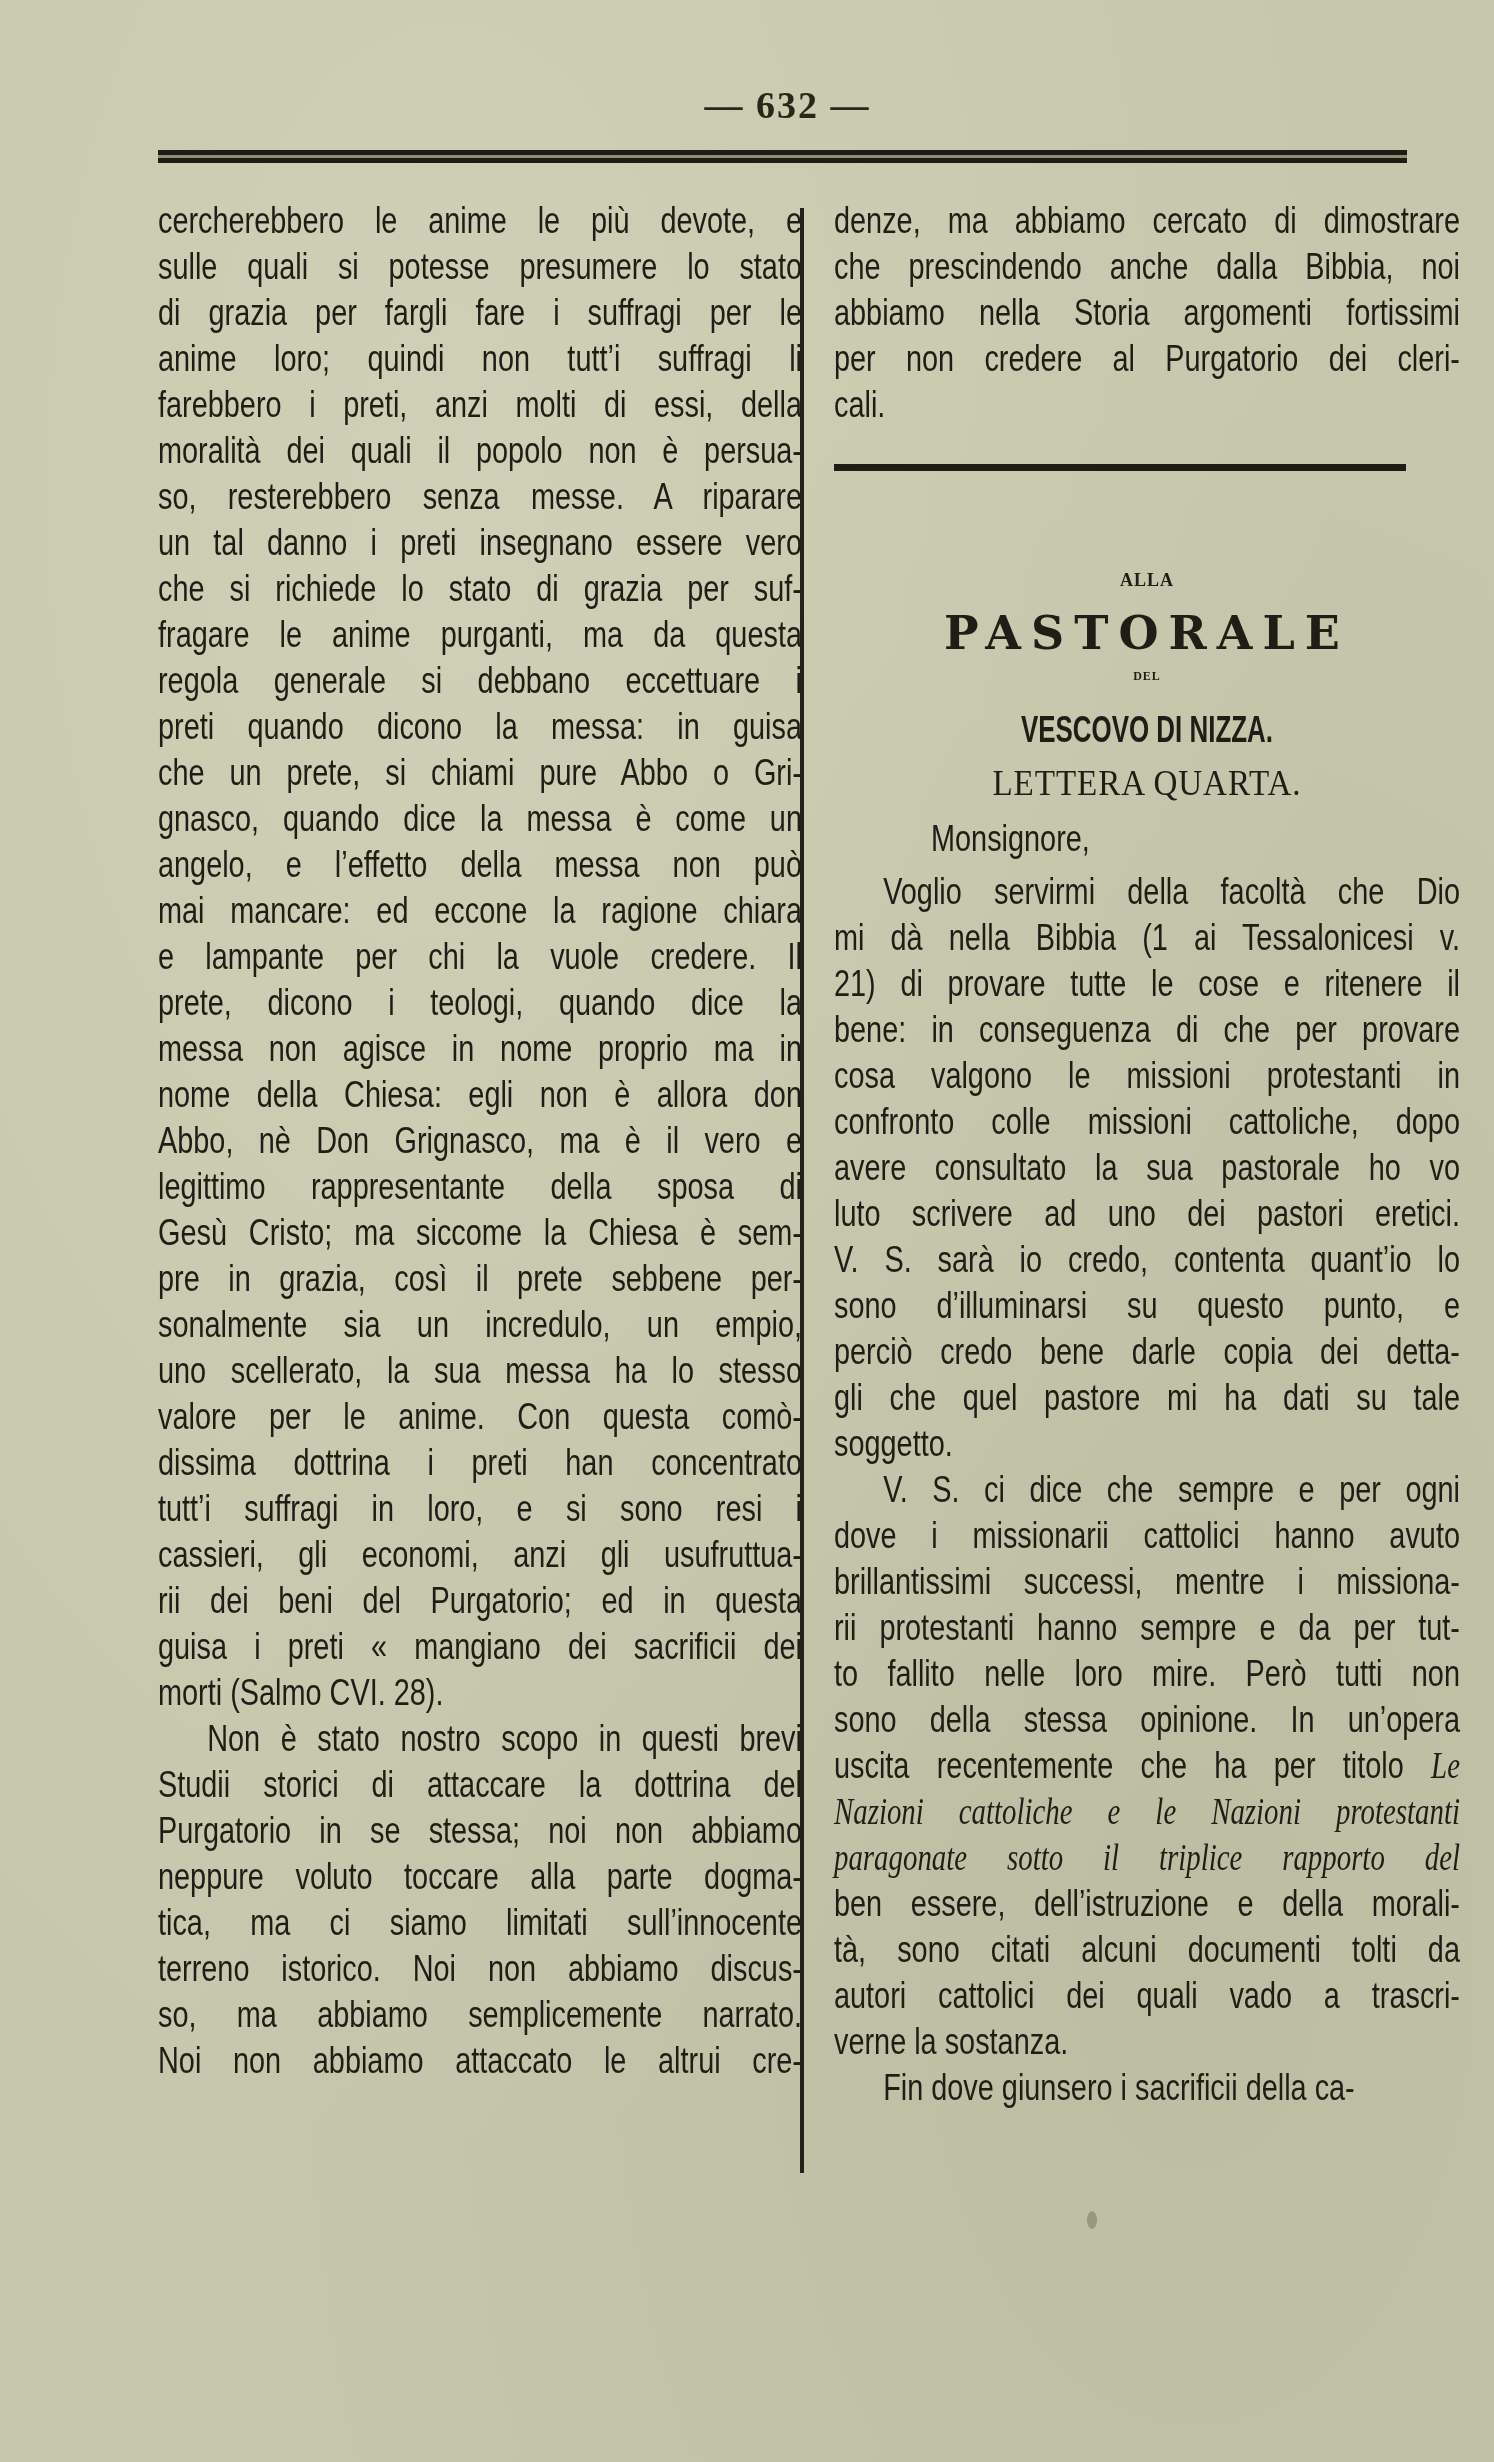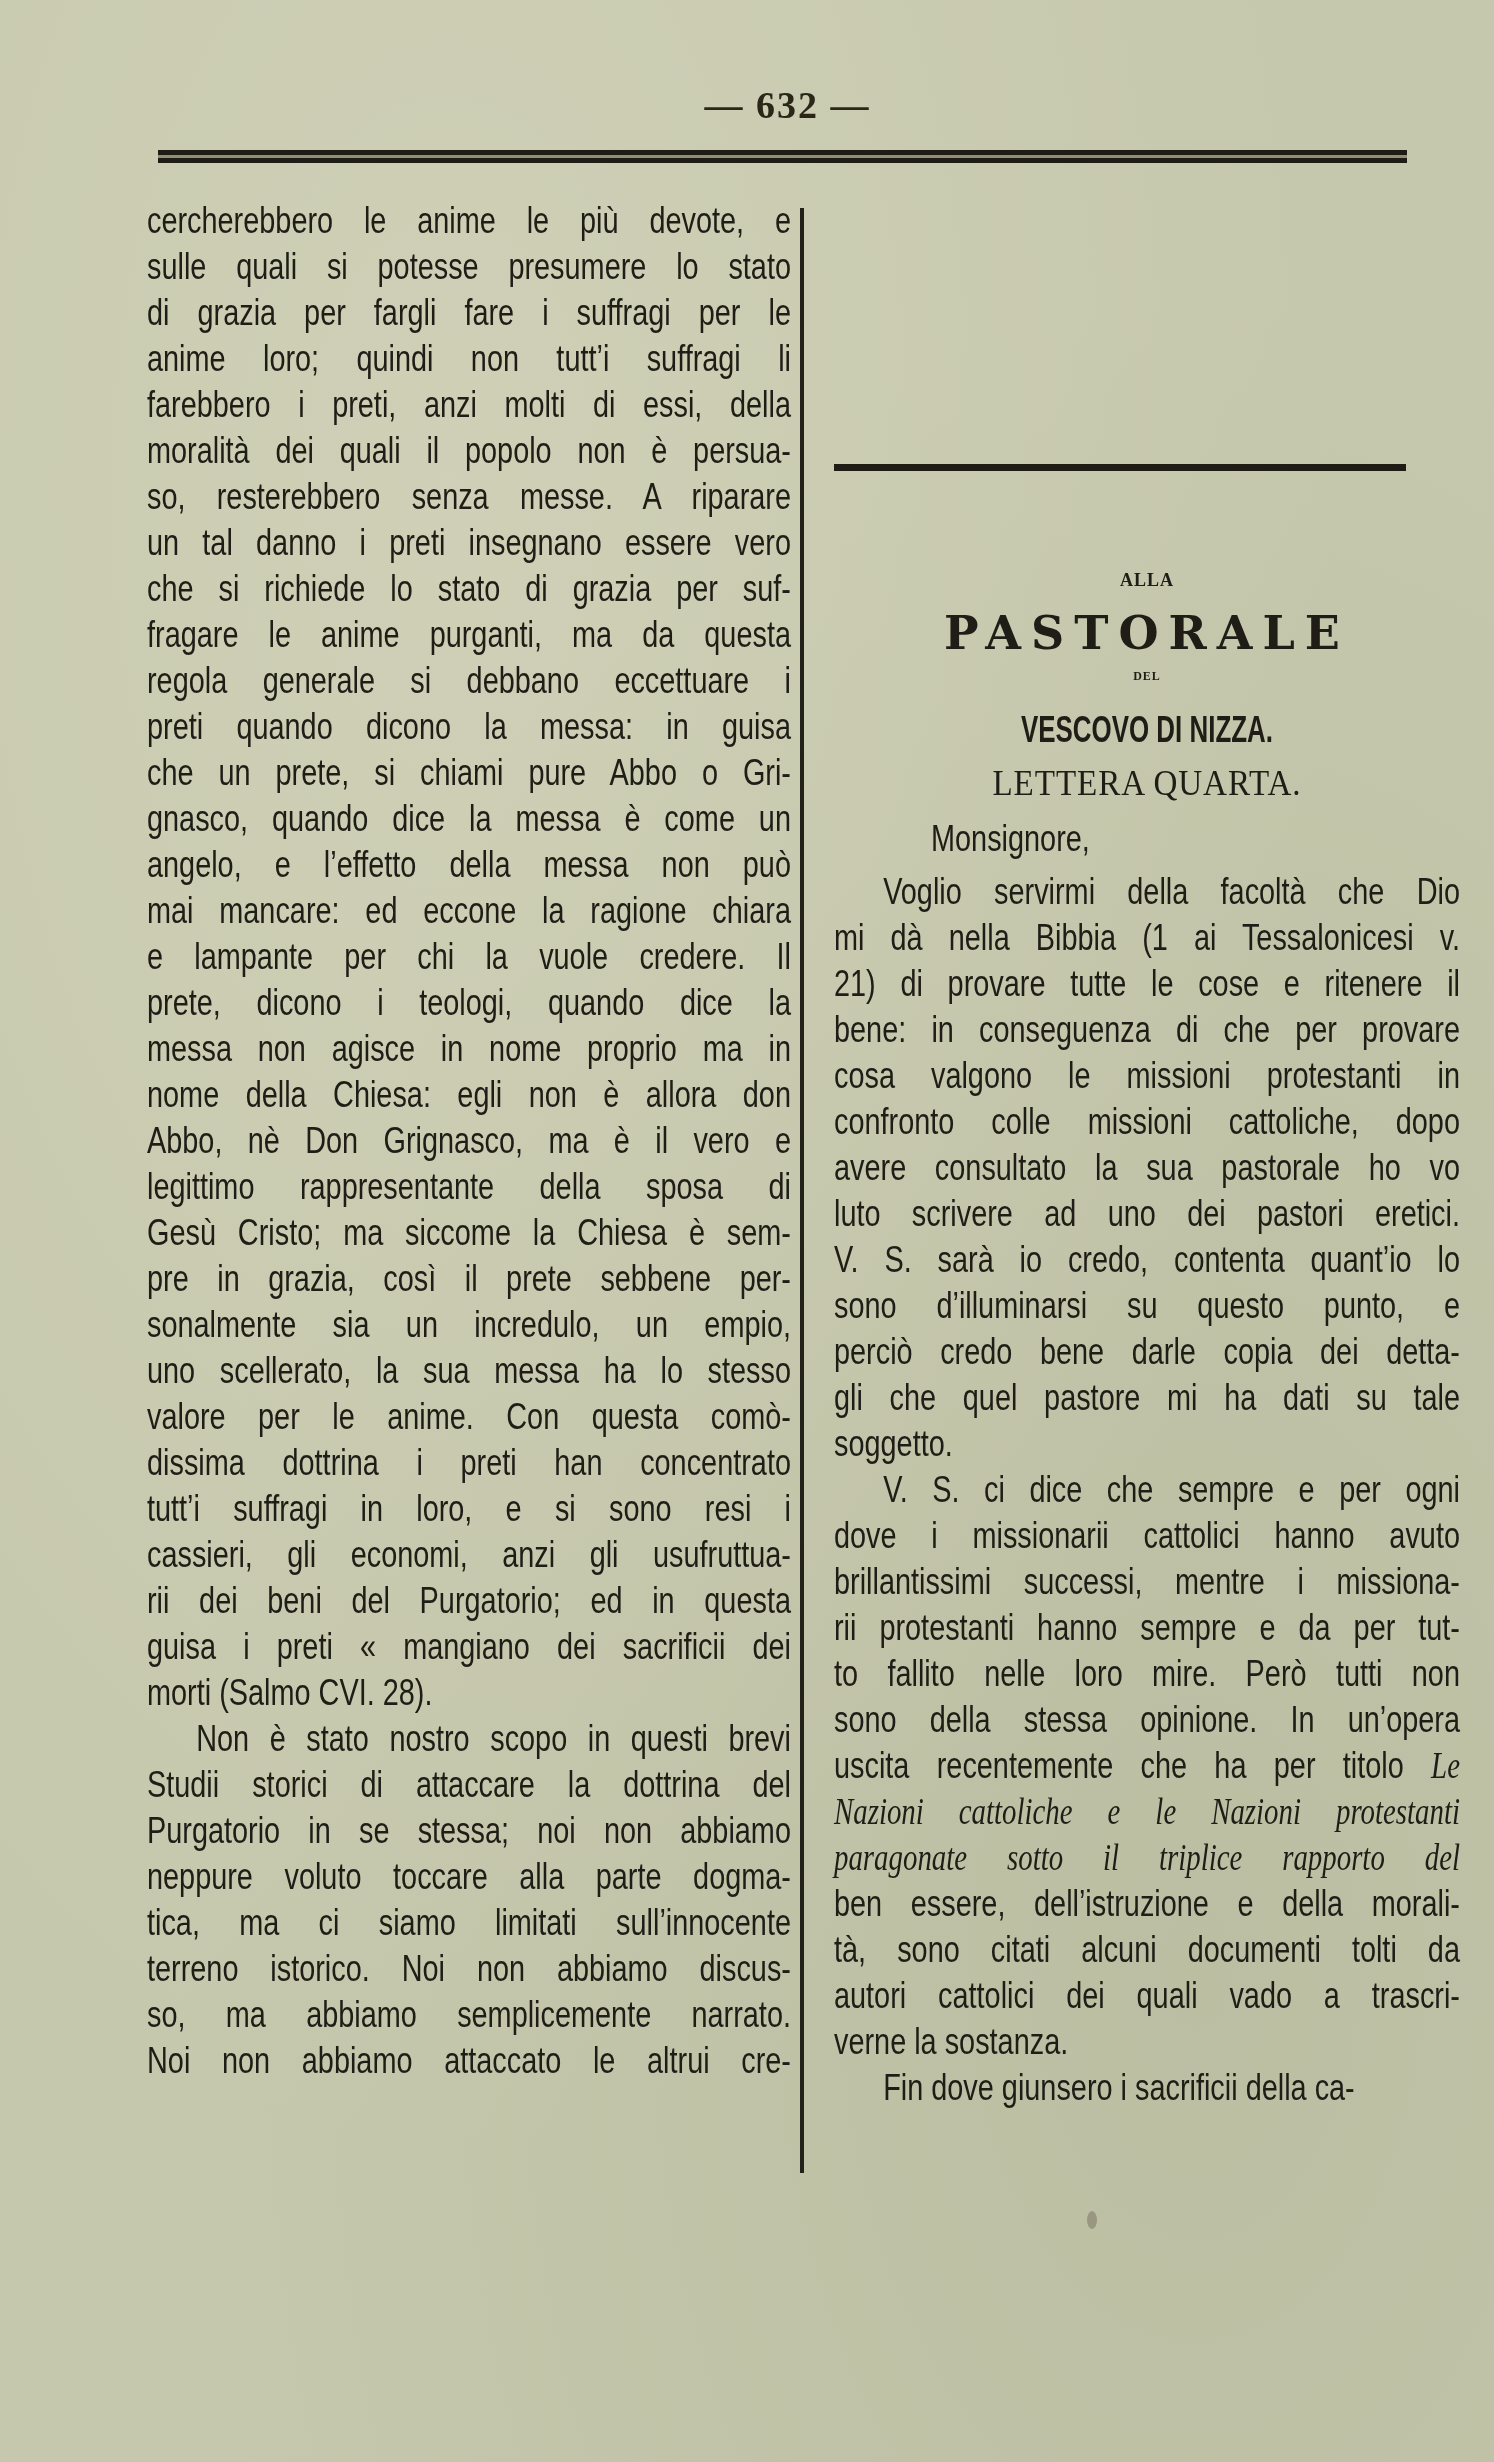--- a/index.html
+++ b/index.html
@@ -27,21 +27,21 @@
     position: absolute; left: 158px; top: 150px; width: 1249px; height: 13px;
     border-top: 5px solid #1e1c15; border-bottom: 5px solid #1e1c15;
     box-sizing: border-box; background: #8f8f78;
   }
   .col {
     position: absolute; top: 198px; width: 644px;
     font-size: 37px; line-height: 46px;
     font-family: "Liberation Sans Narrow", "Liberation Sans", sans-serif;
     font-stretch: condensed;
   }
-  .col-left { left: 147px; }
+  .col-left { left: 158px; }
   .col-right { left: 834px; width: 626px; }
   .line {
     display: block; white-space: nowrap; text-align: justify;
     text-align-last: justify; transform-origin: left center;
     transform: scaleX(0.78); width: 128.2%;
   }
   .line.last { text-align-last: left; }
   .indent { padding-left: 63px; box-sizing: border-box; }
   .col-divider {
     position: absolute; left: 800px; top: 208px; width: 4px; height: 1965px;
@@ -117,20 +117,27 @@
       <span class="line">Purgatorio in se stessa; noi non abbiamo</span>
       <span class="line">neppure voluto toccare alla parte dogma-</span>
       <span class="line">tica, ma ci siamo limitati sull’innocente</span>
       <span class="line">terreno istorico. Noi non abbiamo discus-</span>
       <span class="line">so, ma abbiamo semplicemente narrato.</span>
       <span class="line">Noi non abbiamo attaccato le altrui cre-</span>
     </div>
 
   <div class="col-divider"></div>
 
+  <div class="col col-right col-right-top" id="right-top">
+      <span class="line">denze, ma abbiamo cercato di dimostrare</span>
+      <span class="line">che prescindendo anche dalla Bibbia, noi</span>
+      <span class="line">abbiamo nella Storia argomenti fortissimi</span>
+      <span class="line">per non credere al Purgatorio dei cleri-</span>
+      <span class="line last">cali.</span>
+    </div>
 
   <div class="section-rule"></div>
 
   <div class="heading h-alla">ALLA</div>
   <div class="heading h-pastorale">PASTORALE</div>
   <div class="heading h-del">DEL</div>
   <div class="heading h-vescovo">VESCOVO DI NIZZA.</div>
   <div class="heading h-lettera">LETTERA QUARTA.</div>
 
   <div class="salutation">Monsignore,</div>

